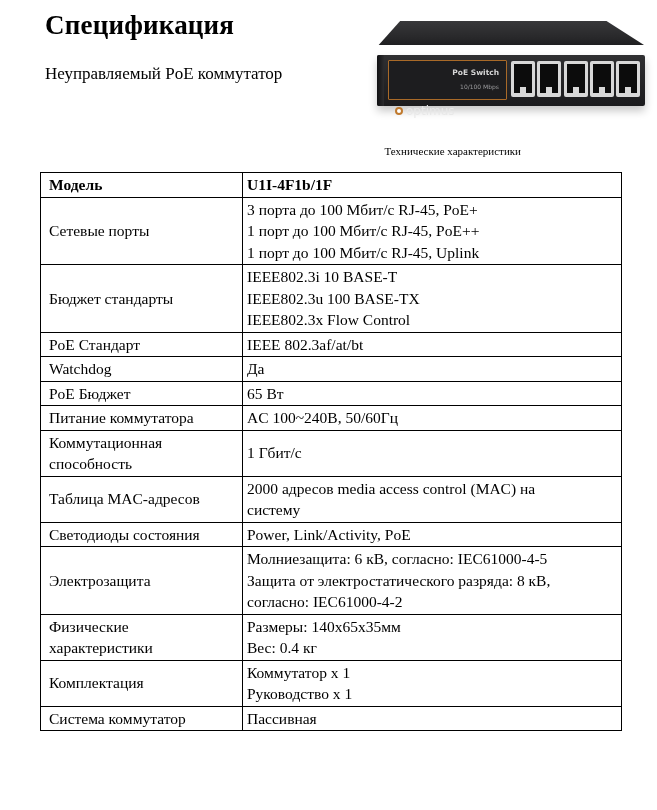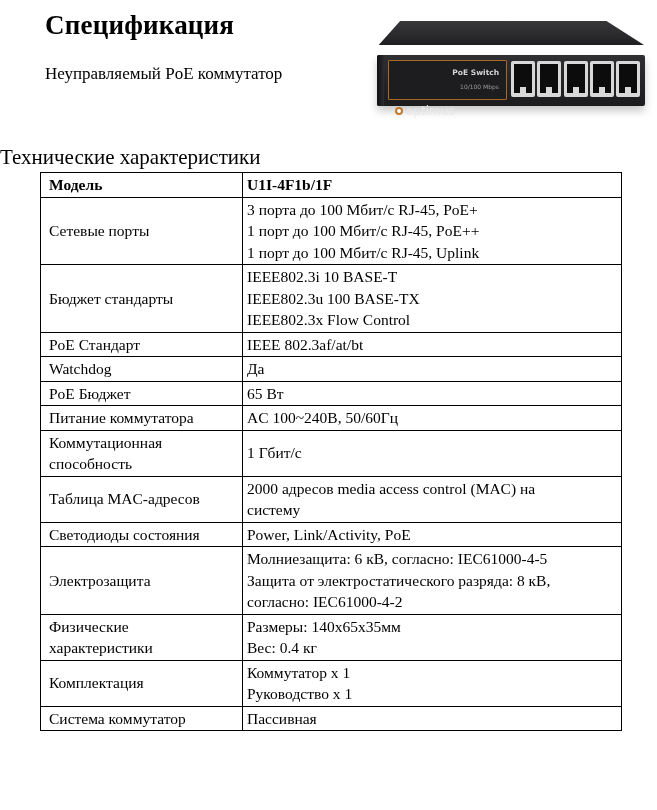--- a/index.html
+++ b/index.html
@@ -66,21 +66,21 @@
     position:absolute;left:134px;top:5px;right:5px;height:38px;
     display:flex;gap:2px;align-items:center;justify-content:space-between;
   }
   .device .port{position:relative;width:24px;height:36px;background:#d8d8d8;border-radius:2px;}
   .device .port .hole{position:absolute;left:3px;right:3px;top:3px;bottom:10px;background:#0c0c0c;}
   .device .port .foot-l{position:absolute;left:3px;bottom:4px;width:6px;height:7px;background:#0c0c0c;}
   .device .port .foot-r{position:absolute;right:3px;bottom:4px;width:6px;height:7px;background:#0c0c0c;}
   
   .tbl-caption{
     position:absolute;left:0;top:145px;width:521px;
-    text-align:left;font-size:21px;
+    text-align:right;font-size:11px;
   }
   table.spec{
     position:absolute;left:40px;top:172px;width:582px;
     border-collapse:collapse;table-layout:fixed;
     font-size:15.5px;
   }
   table.spec col.c-label{width:202px;}
   table.spec th,table.spec td{
     border:1px solid #000;
     vertical-align:middle;

